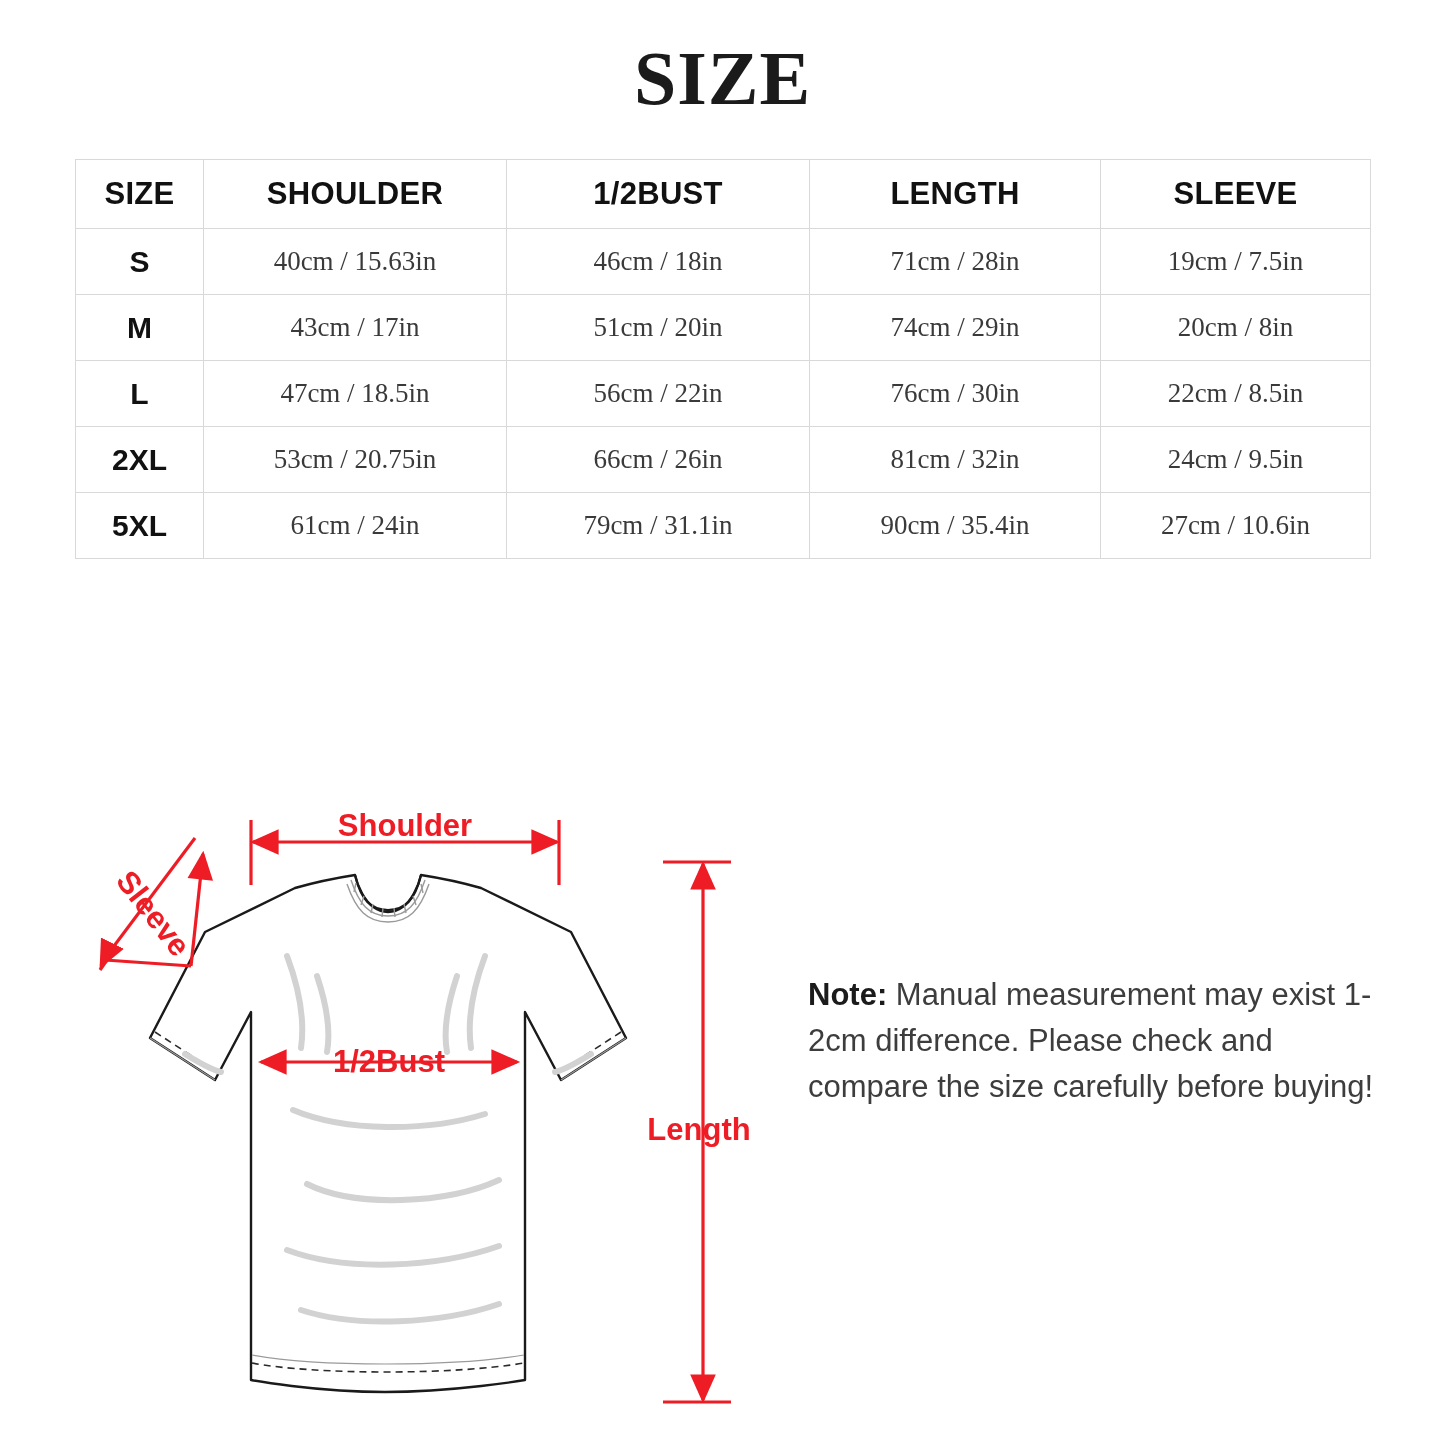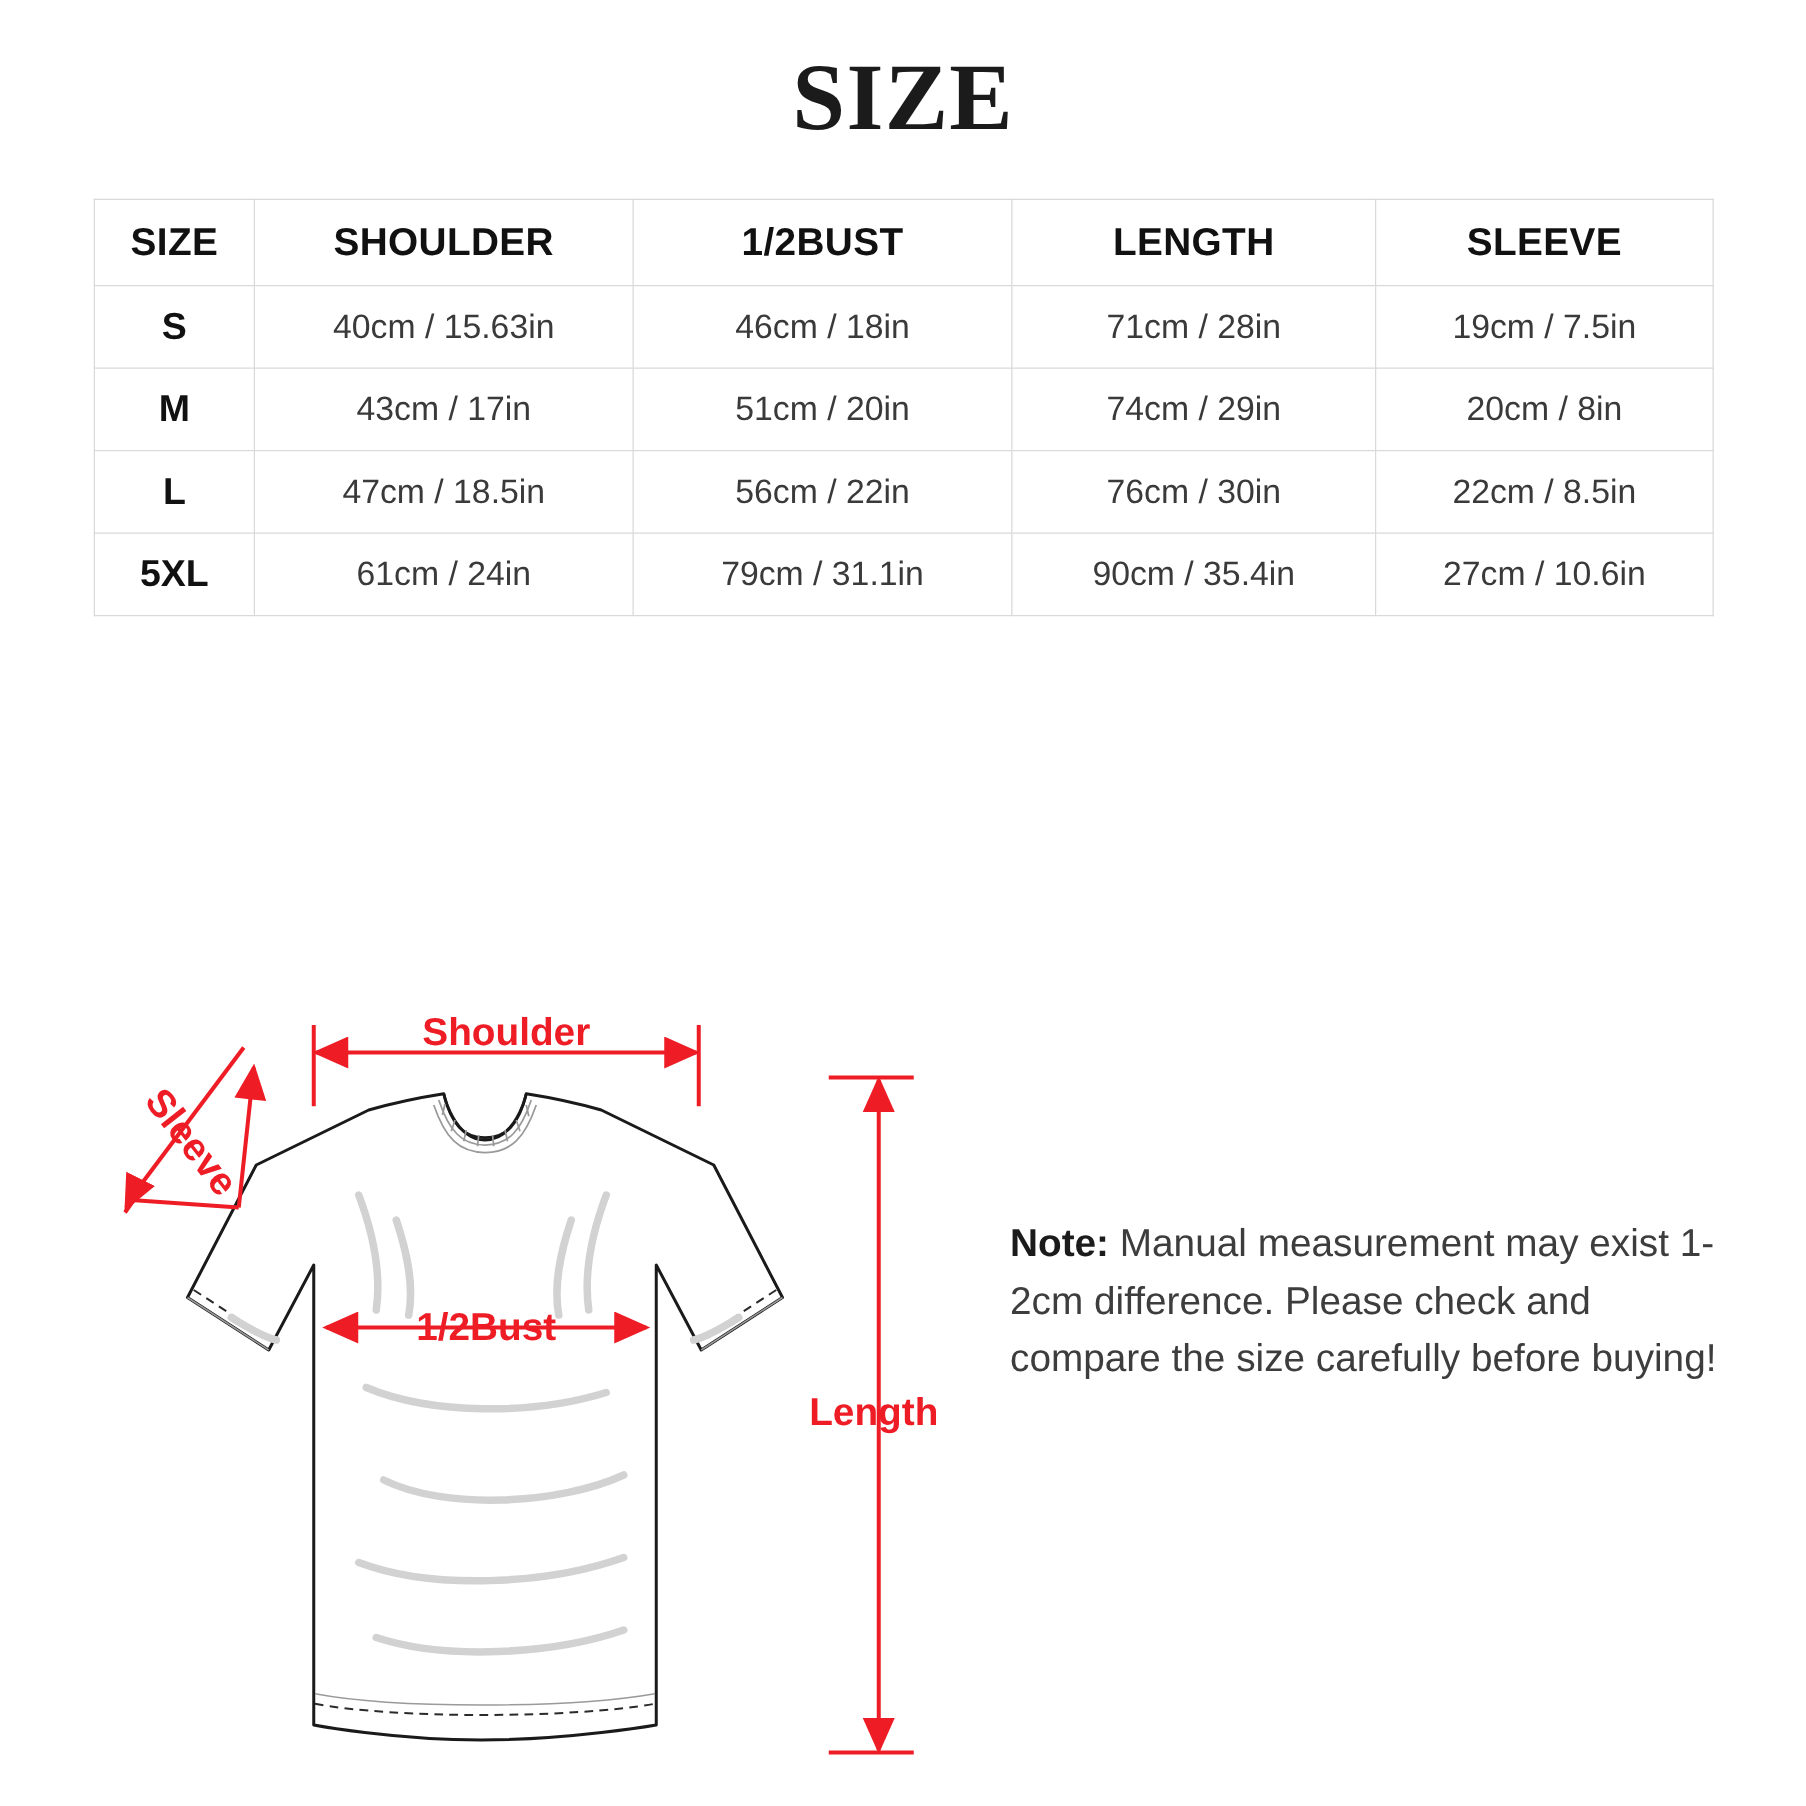--- a/index.html
+++ b/index.html
@@ -55,20 +55,21 @@
   }
   #size-table tbody td.sz {
     font-size: 30px;
     font-weight: 700;
     color: #111;
   }
   #size-table tbody td.val {
     font-size: 27px;
     font-weight: 400;
     color: #3a3a3a;
+    font-family: Liberation Serif, serif;
   }
   .col-size { width: 128px; }
   .col-shoulder { width: 303px; }
   .col-bust { width: 303px; }
   .col-length { width: 291px; }
   .col-sleeve { width: 270px; }
 
   
   #illustration {
     position: absolute;
@@ -130,20 +131,27 @@
       <td class="val">51cm / 20in</td>
       <td class="val">74cm / 29in</td>
       <td class="val">20cm / 8in</td>
     </tr>
     <tr>
       <td class="sz">L</td>
       <td class="val">47cm / 18.5in</td>
       <td class="val">56cm / 22in</td>
       <td class="val">76cm / 30in</td>
       <td class="val">22cm / 8.5in</td>
+    </tr>
+    <tr>
+      <td class="sz">2XL</td>
+      <td class="val">53cm / 20.75in</td>
+      <td class="val">66cm / 26in</td>
+      <td class="val">81cm / 32in</td>
+      <td class="val">24cm / 9.5in</td>
     </tr>
     <tr>
       <td class="sz">5XL</td>
       <td class="val">61cm / 24in</td>
       <td class="val">79cm / 31.1in</td>
       <td class="val">90cm / 35.4in</td>
       <td class="val">27cm / 10.6in</td>
     </tr>
   </tbody>
 </table>

